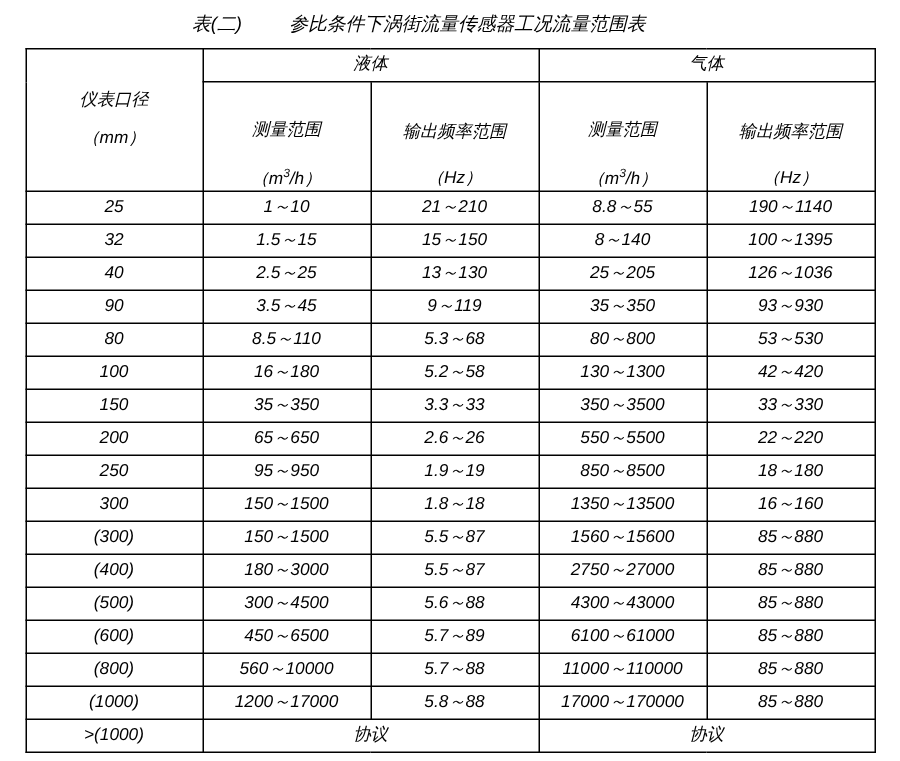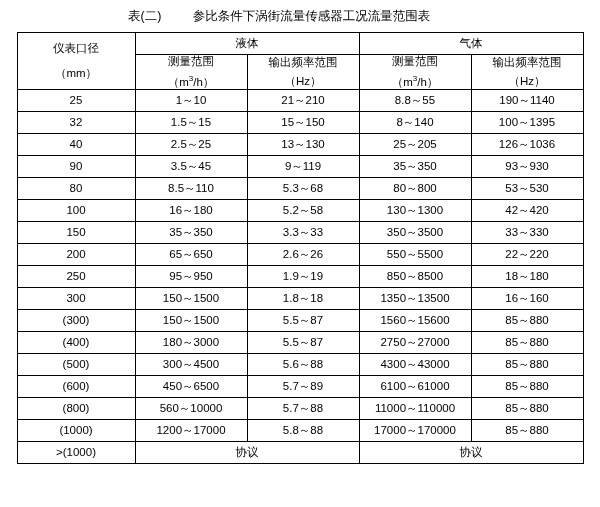--- a/index.html
+++ b/index.html
@@ -14,20 +14,21 @@
     color: #000000;
     position: relative;
     overflow: hidden;
   }
   .page {
     width: 600px;
     height: 461px;
     box-sizing: border-box;
     padding: 0;
     position: relative;
+    font-style: italic;
   }
   .caption {
     padding: 8px 0 7px 0;
     font-size: 12.5px;
     text-align: left;
     white-space: nowrap;
   }
   .caption .cap-label {
     display: inline-block;
     margin-left: 128px;
@@ -63,22 +64,22 @@
     height: 46px;
     font-size: 11.5px;
   }
   .hdr-diam {
     font-size: 12.5px;
     height: 74px;
     margin-left: 20px;
   }
   .hdr-diam .l1 { display: block; margin-bottom: 11px; }
   .hdr-diam .l2 { display: block; }
-  .sub-l1 { display: block; }
-  .sub-l2 { display: block; margin-top: 6px; }
+  .sub-l1 { display: block; margin-top: 26px; }
+  .sub-l2 { display: block; margin-top: 17px; }
   sup { font-size: 8px; vertical-align: super; }
 
   .protocol-cell {
     text-align: left;
     padding-left: 26px;
   }
   .protocol-cell.gas {
     text-align: center;
     padding-left: 0;
   }

